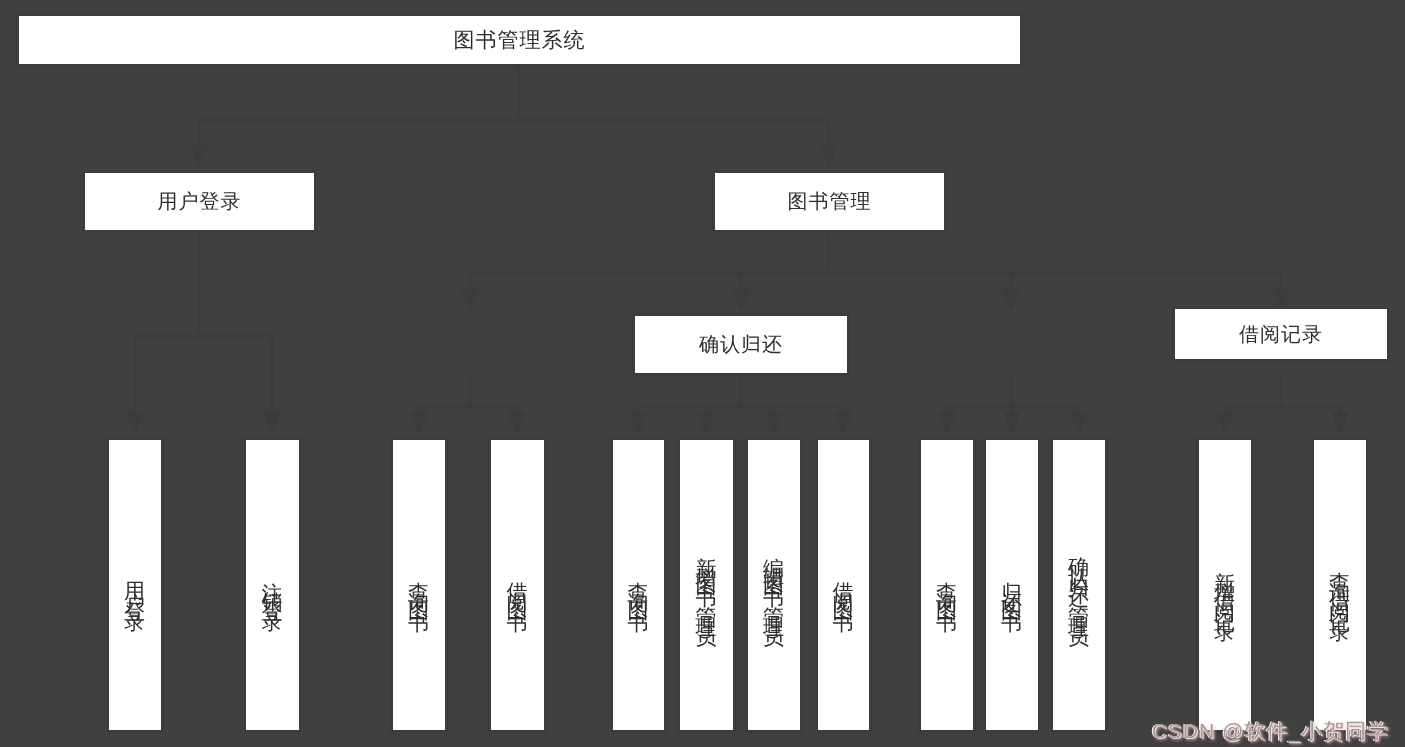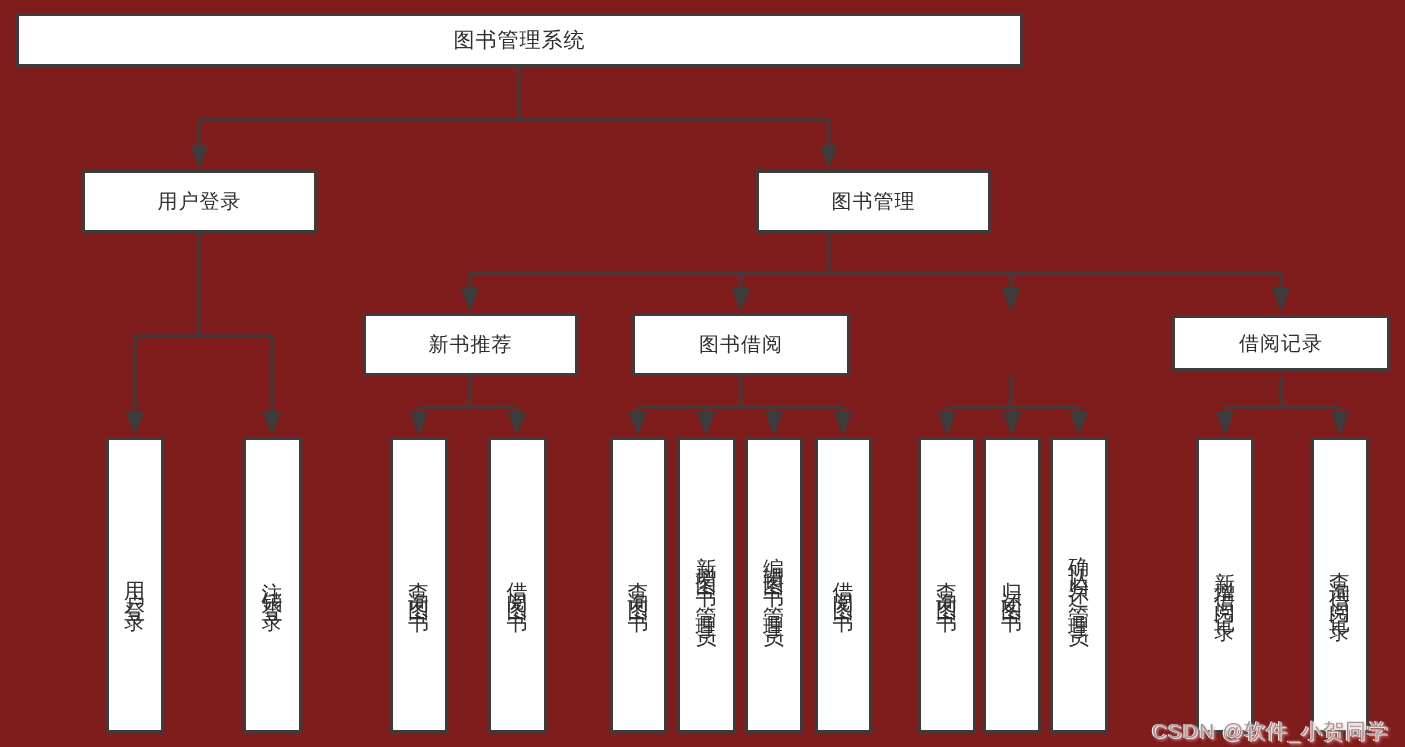--- a/index.html
+++ b/index.html
@@ -5,21 +5,21 @@
   html, body {
     margin: 0;
     padding: 0;
     background: #ffffff;
     font-family: "Liberation Sans", "DejaVu Sans", sans-serif;
   }
   #stage {
     position: relative;
     width: 1405px;
     height: 747px;
-    background: #7f1d1d;
+    background: #404040;
     overflow: hidden;
   }
   #wires {
     position: absolute;
     left: 0; top: 0;
     width: 1405px; height: 747px;
   }
   .node {
     position: absolute;
     box-sizing: border-box;
@@ -42,26 +42,26 @@
     writing-mode: vertical-rl;
     text-orientation: mixed;
     letter-spacing: 10px;
     line-height: 1;
     white-space: nowrap;
   }
   
   #n-root   { left: 16px;  top: 13px;  width: 1007px; height: 54px; }
   
   #n-user   { left: 82px;  top: 170px; width: 235px; height: 63px; }
-  #n-mgmt   { left: 712px; top: 170px; width: 235px; height: 63px; margin-left: 44px; }
+  #n-mgmt   { left: 712px; top: 170px; width: 235px; height: 63px; }
   
   #n-rec     { left: 363px;  top: 313px; width: 215px; height: 63px; }
   #n-borrow  { left: 632px;  top: 313px; width: 218px; height: 63px; }
   #n-current { left: 902px;  top: 313px; width: 218px; height: 63px; }
-  #n-record  { left: 1172px; top: 315px; width: 218px; height: 56px; }
+  #n-record  { left: 1172px; top: 306px; width: 218px; height: 56px; }
   
   #n-login  { left: 106px;  width: 58px; }
   #n-logout { left: 243px;  width: 59px; }
   #n-nbq    { left: 390px;  width: 58px; }
   #n-nbb    { left: 488px;  width: 59px; }
   #n-bbq    { left: 610px;  width: 57px; }
   #n-bba    { left: 677px;  width: 59px; }
   #n-bbe    { left: 745px;  width: 58px; }
   #n-bbb    { left: 815px;  width: 57px; }
   #n-cbq    { left: 918px;  width: 58px; }
@@ -117,22 +117,21 @@
       <polygon points="1216,412 1234,412 1225,436"></polygon>
       <polygon points="1331,412 1349,412 1340,436"></polygon>
     </g>
   </svg>
 
   <div class="node h root" id="n-root">图书管理系统</div>
 
   <div class="node h" id="n-user">用户登录</div>
   <div class="node h" id="n-mgmt">图书管理</div>
 
-  <div class="node h" id="n-rec">新书推荐</div>
-  <div class="node h" id="n-borrow">图书借阅</div>
+  <div class="node h" id="n-borrow">确认归还</div>
   <div class="node h" id="n-record">借阅记录</div>
 
   <div class="node v" id="n-login">
     <span class="vtext">用户登录</span>
   </div>
   <div class="node v" id="n-logout">
     <span class="vtext">注销登录</span>
   </div>
 
   <div class="node v" id="n-nbq">

